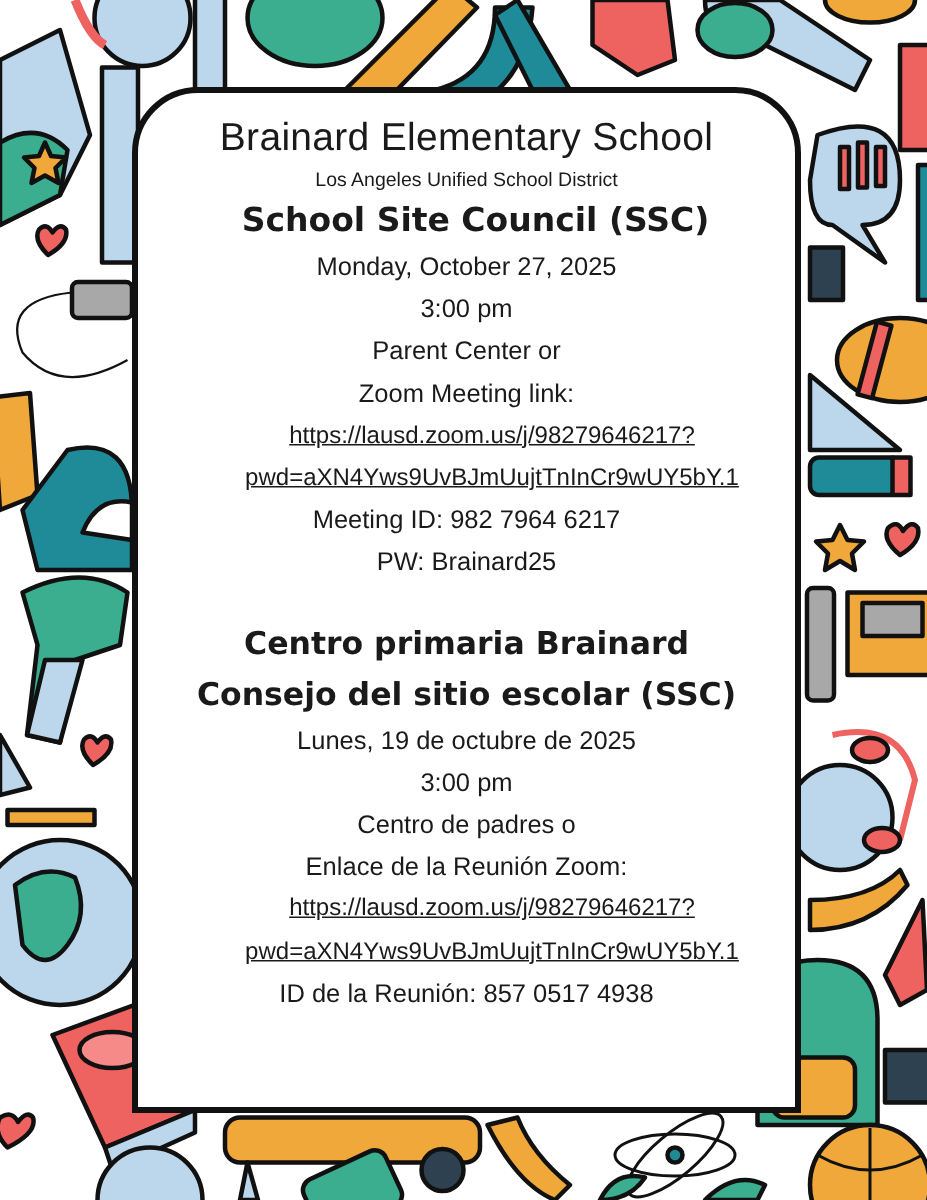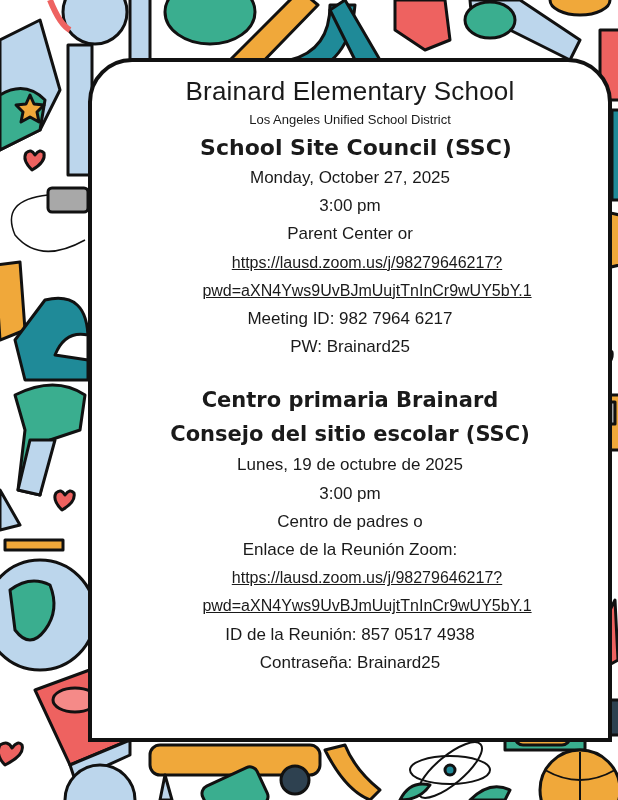--- a/index.html
+++ b/index.html
@@ -3,21 +3,21 @@
   <meta charset="utf-8">
   <style>
     html, body { margin: 0; padding: 0; }
     body {
       width: 618px; height: 800px; overflow: hidden; position: relative;
       background: #ffffff;
       font-family: "Liberation Sans", "DejaVu Sans", sans-serif;
     }
     .bg { position: absolute; left: 0; top: 0; width: 618px; height: 800px; }
     .card {
-      position: absolute; left: 88px; top: 58px; width: 524px; height: 684px;
+      position: absolute; left: 88px; top: 58px; width: 446px; height: 684px;
       background: #ffffff; border: 4px solid #111111;
       border-radius: 44px 44px 0 0; box-sizing: border-box;
       text-align: center; color: #1a1a1a;
     }
     .line { display: block; white-space: nowrap; }
     .school { font-size: 26px; margin-top: 12px; letter-spacing: 0.2px; line-height: 34px; }
     .district { font-size: 13px; line-height: 20px; margin-top: 2px; text-align: center; }
     .title { font-size: 22px; font-weight: bold; line-height: 32px; margin-top: 2px; font-family: "DejaVu Sans", sans-serif; margin-left: 12px; }
     .body { font-size: 17px; line-height: 28.2px; }
     .link { font-size: 16px; line-height: 28.2px; text-decoration: underline; color: #1a1a1a; cursor: pointer; padding-left: 34px; }
@@ -197,30 +197,30 @@
     </g>
 </svg>
 
 <div class="card">
   <span class="line school">Brainard Elementary School</span>
   <span class="line district">Los Angeles Unified School District</span>
   <span class="line title">School Site Council (SSC)</span>
   <span class="line body">Monday, October 27, 2025</span>
   <span class="line body">3:00 pm</span>
   <span class="line body">Parent Center or</span>
+  <span class="line body">Zoom Meeting link:</span>
   <a class="line link">https://lausd.zoom.us/j/98279646217?</a>
   <a class="line link">pwd=aXN4Yws9UvBJmUujtTnInCr9wUY5bY.1</a>
   <span class="line body">Meeting ID:  982 7964 6217</span>
   <span class="line body">PW: Brainard25</span>
 
   <div class="gap"></div>
 
   <span class="line title-es">Centro primaria Brainard</span>
   <span class="line title-es">Consejo del sitio escolar (SSC)</span>
   <span class="line body">Lunes, 19 de octubre de 2025</span>
   <span class="line body">3:00 pm</span>
   <span class="line body">Centro de padres o</span>
   <span class="line body">Enlace de la Reunión Zoom:</span>
   <a class="line link">https://lausd.zoom.us/j/98279646217?</a>
   <a class="line link">pwd=aXN4Yws9UvBJmUujtTnInCr9wUY5bY.1</a>
   <span class="line body">ID de la Reunión: 857 0517 4938</span>
-  <span class="line body">Contraseña: Brainard25</span>
 </div>
 
 </body></html>

